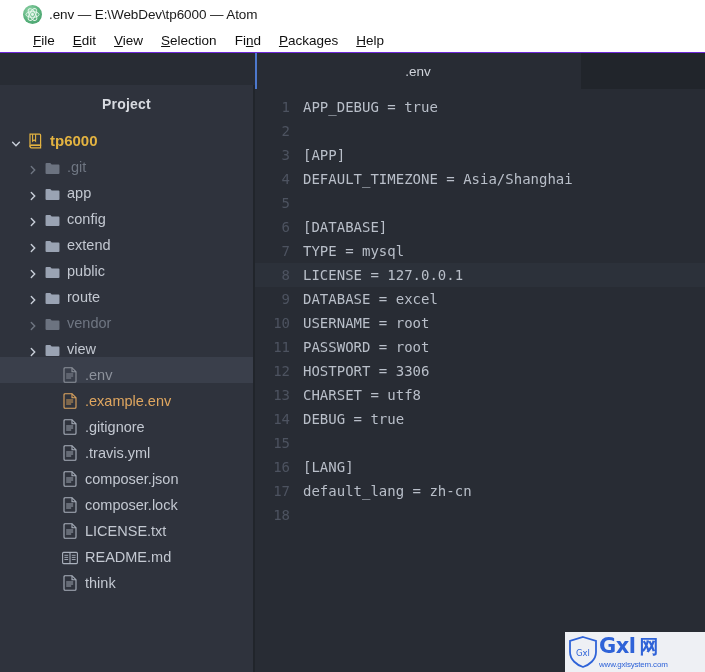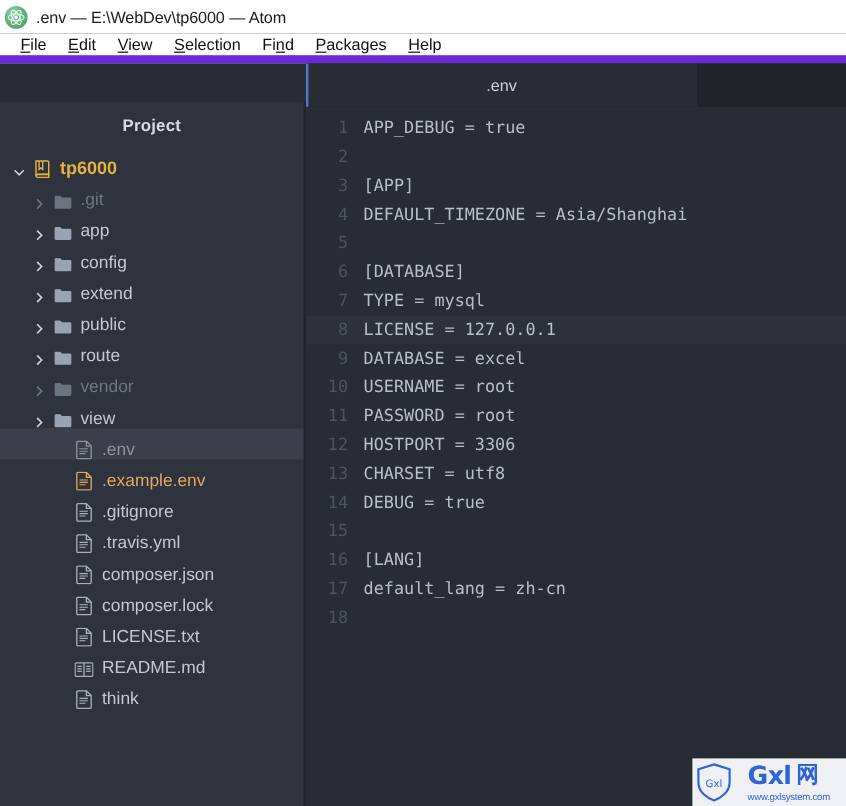--- a/index.html
+++ b/index.html
@@ -20,21 +20,21 @@
     flex-direction: column;
     background: #282c34;
   }
 
   
   .titlebar {
     height: 28px;
     background: #ffffff;
     display: flex;
     align-items: center;
-    padding-left: 4px;
+    padding-left: 23px;
     flex: 0 0 28px;
   }
   .atom-logo {
     width: 19px; height: 19px;
     border-radius: 50%;
     background: radial-gradient(circle at 38% 34%, #9fdcb4 0%, #5cb37e 48%, #3f9b66 100%);
     display: flex; align-items: center; justify-content: center;
     flex: 0 0 19px;
     margin-right: 7px;
   }
@@ -45,23 +45,23 @@
     white-space: nowrap;
     letter-spacing: -0.1px;
   }
 
   
   .menubar {
     height: 25px;
     background: #ffffff;
     display: flex;
     align-items: center;
-    padding-left: 8px;
+    padding-left: 24px;
     flex: 0 0 25px;
-    border-bottom: 7px solid #6d28d9;
+    border-bottom: 1px solid #6d28d9;
   }
   .menu-item {
     font-size: 13.5px;
     color: #0f0f0f;
     padding: 0 9px;
     white-space: nowrap;
     cursor: default;
     line-height: 25px;
   }
   .menu-item u { text-decoration: underline; }
@@ -197,29 +197,28 @@
     color: #b9bfc9;
     white-space: pre;
     padding-left: 2px;
   }
 
   
   .watermark {
     position: absolute;
     right: 0;
     bottom: 0;
-    width: 128px;
+    width: 140px;
     height: 40px;
     background: #eef0f4;
     display: flex;
     align-items: center;
     justify-content: flex-start;
     padding-left: 3px;
     overflow: hidden;
-    gap: 12px;
   }
   .wm-shield { flex: 0 0 30px; height: 34px; position: relative; }
   .wm-right { display: flex; flex-direction: column; align-items: flex-start; margin-left: 1px; }
   .wm-brandrow { display: flex; align-items: center; }
   .wm-gxl {
     font-family: "DejaVu Sans", sans-serif;
     font-size: 21px;
     font-weight: bold;
     color: #2f63d8;
     line-height: 1;

